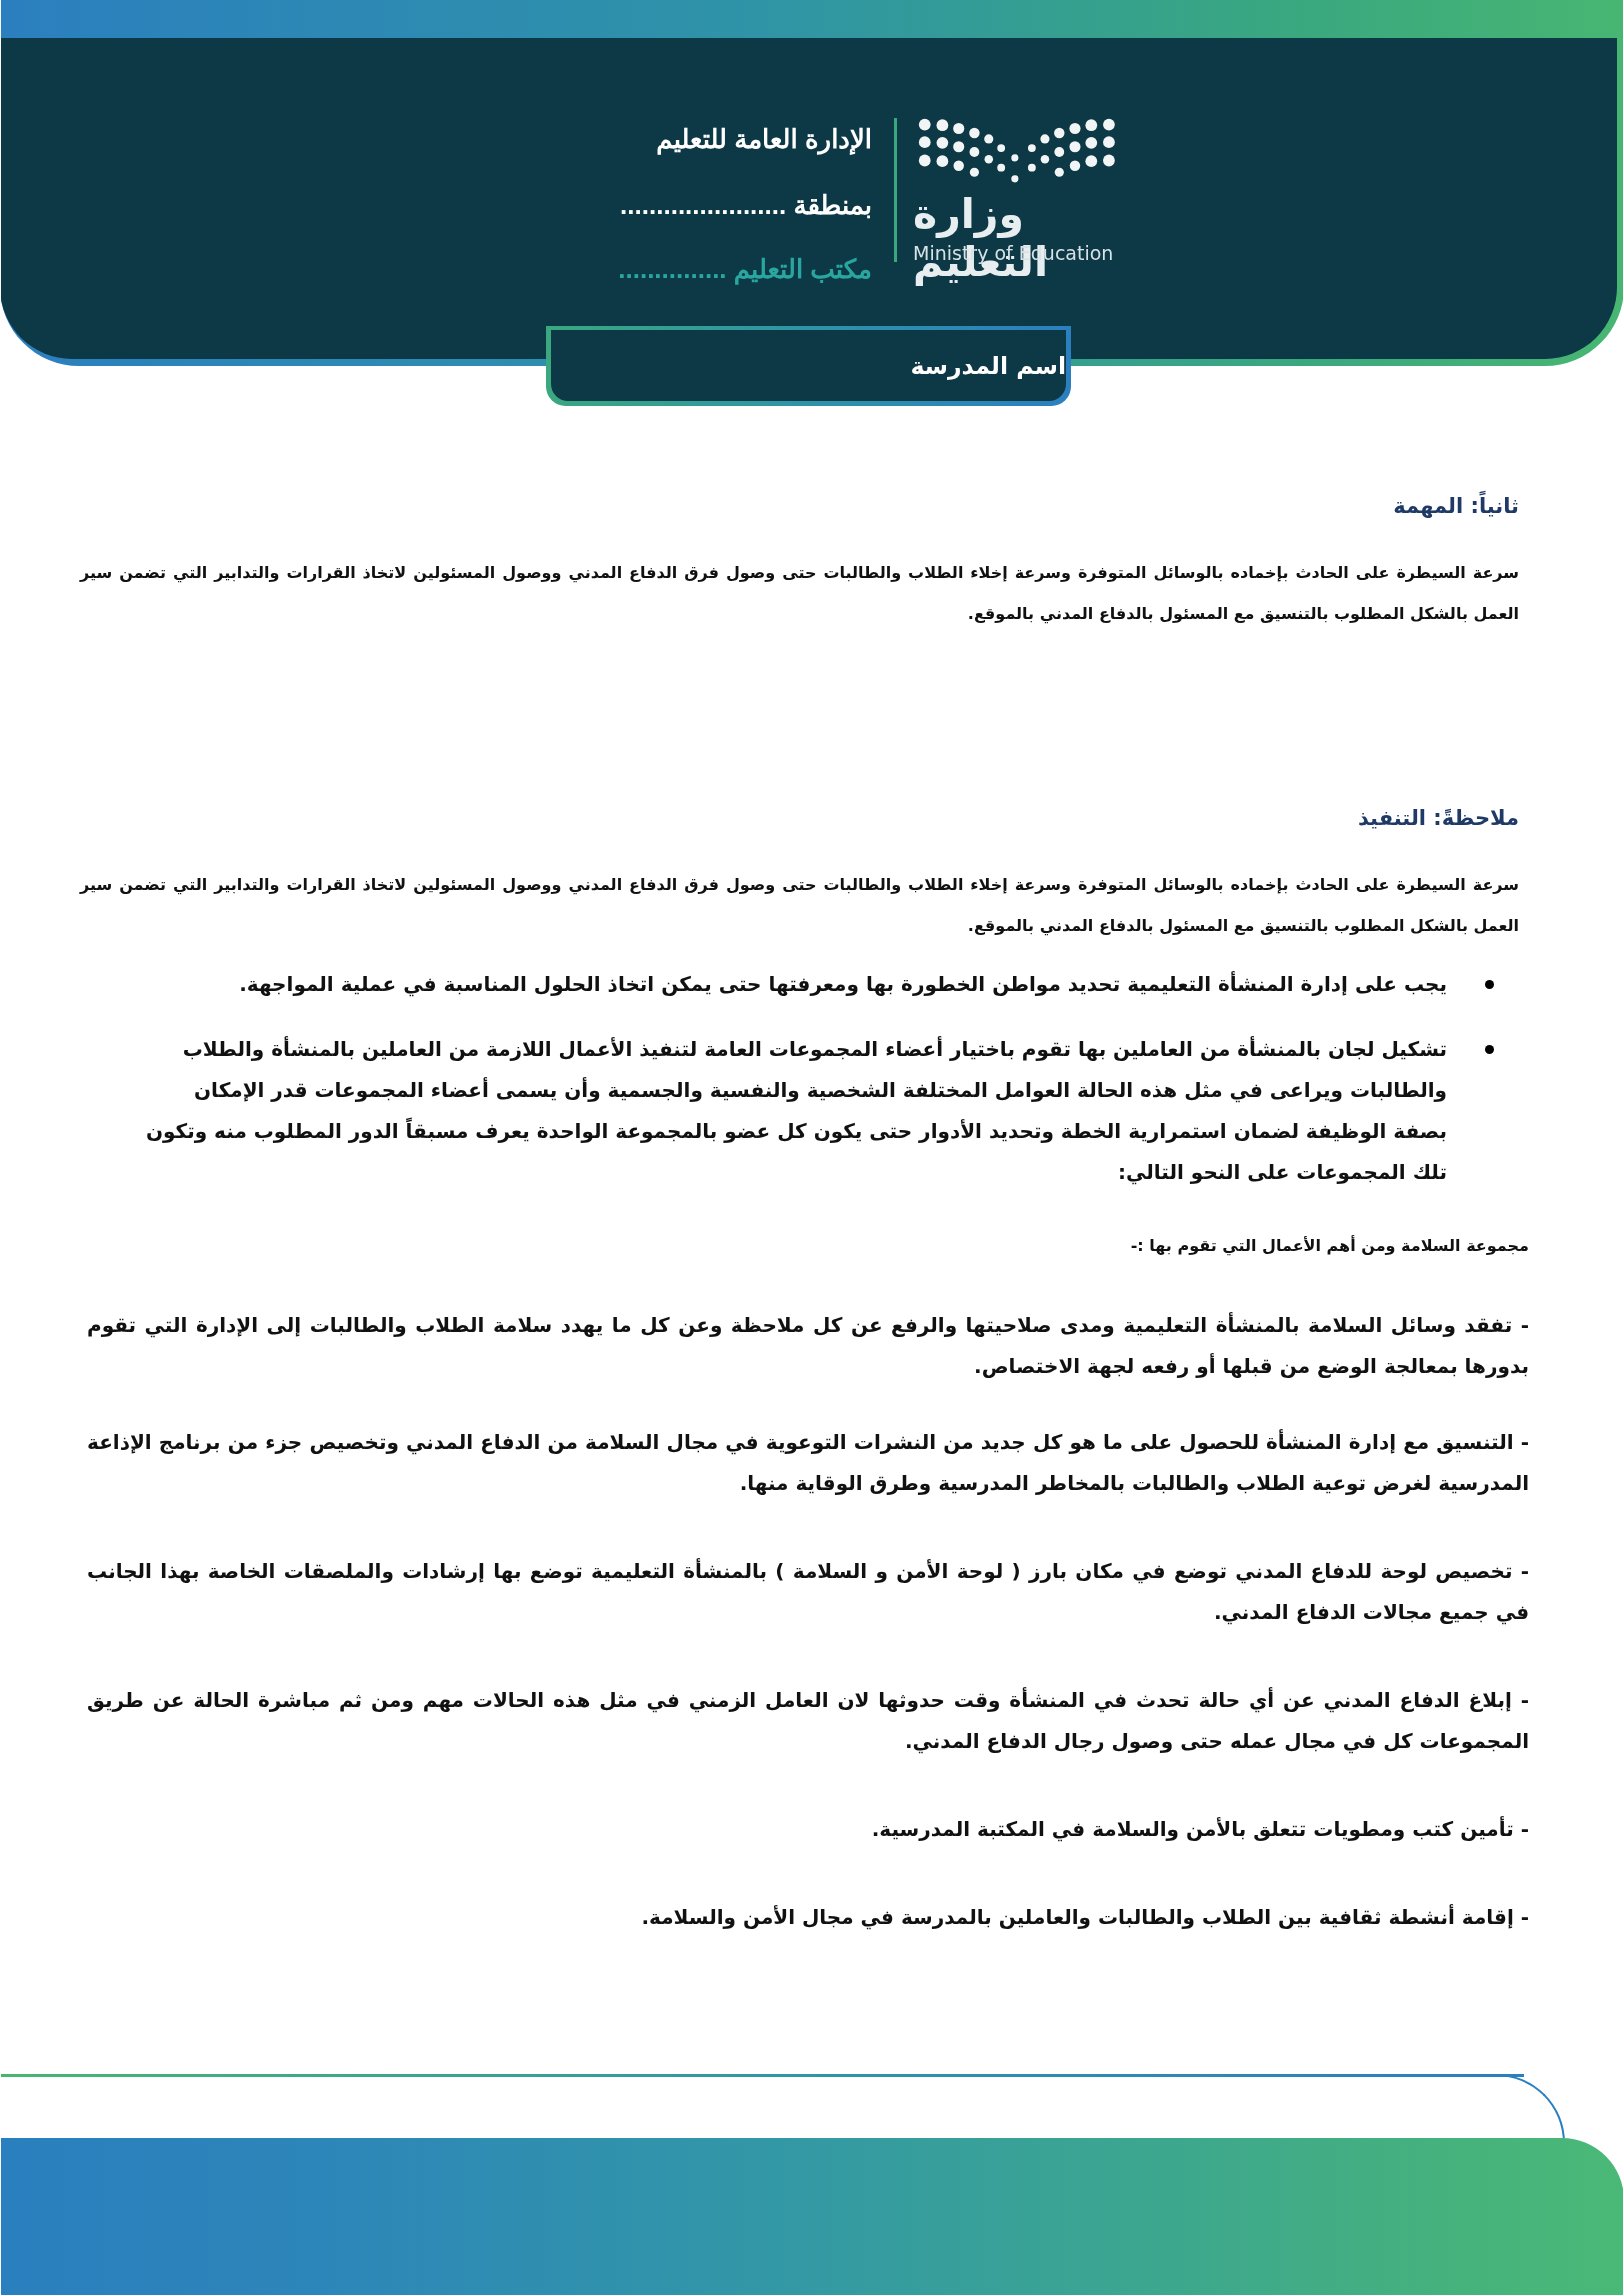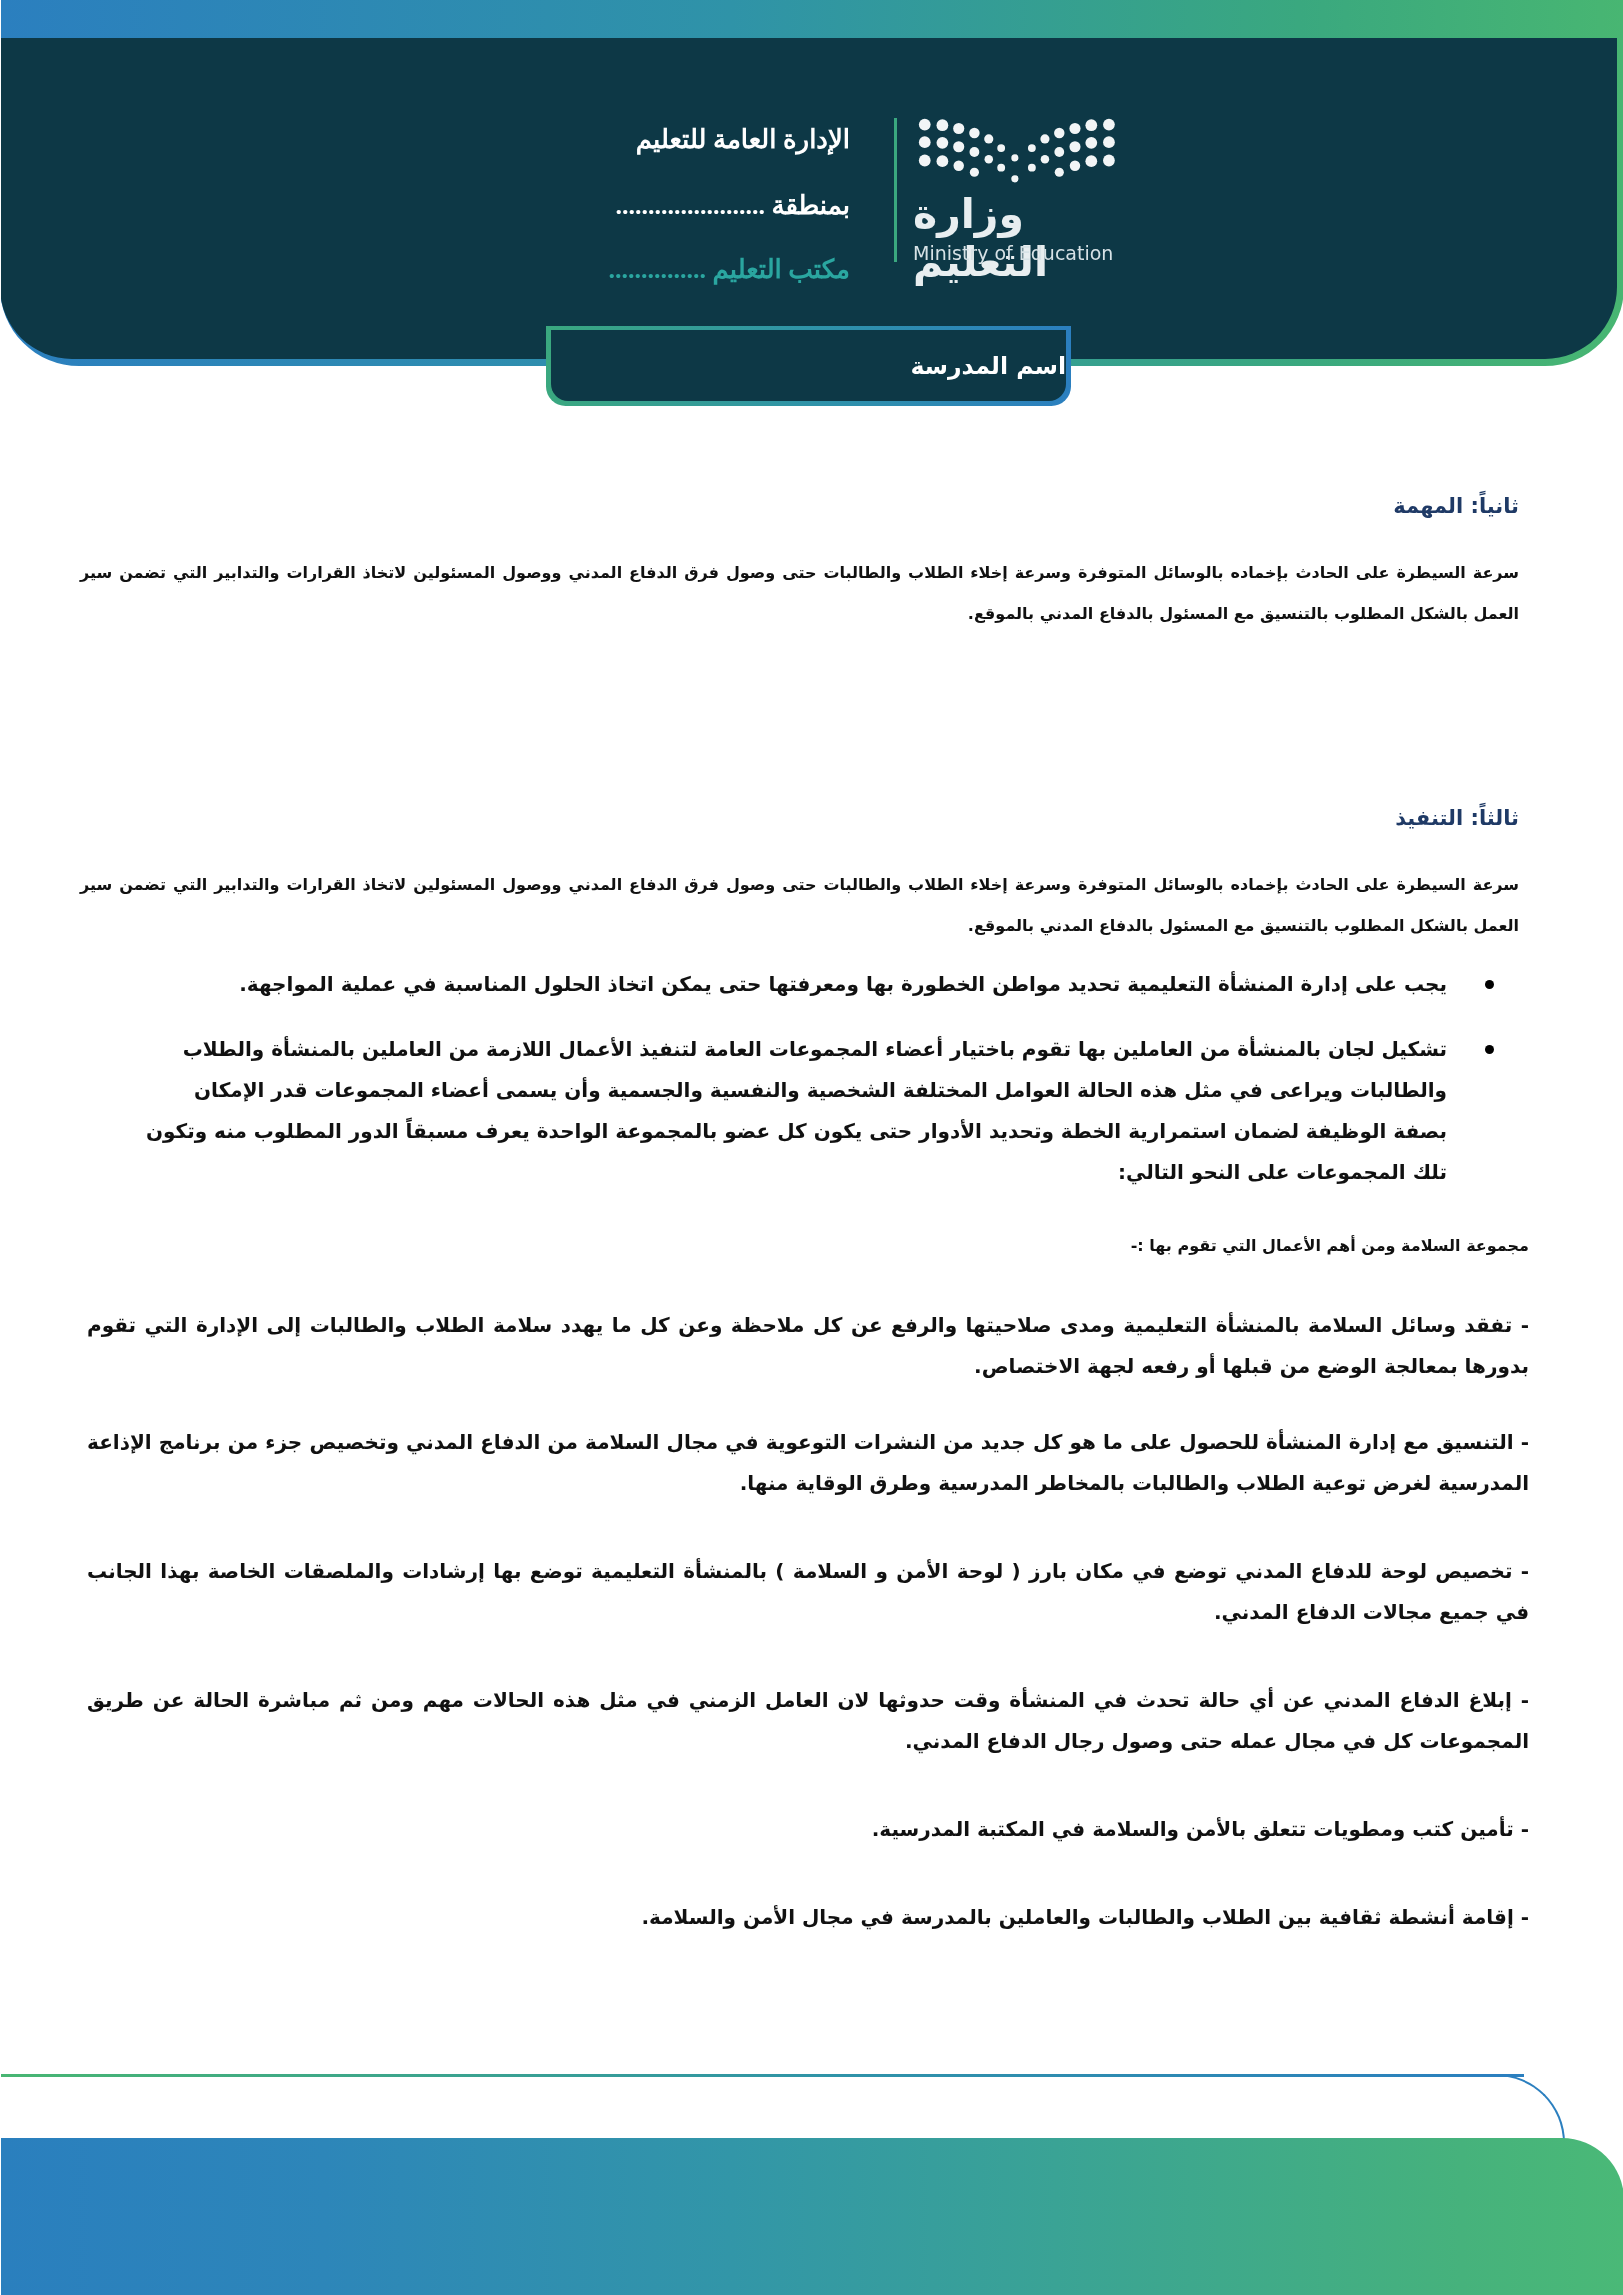--- a/index.html
+++ b/index.html
@@ -39,23 +39,23 @@
   .logo-en {
     position: absolute; left: 913px; top: 242px; width: 203px; text-align: left;
     color: #d7e2e6; font-size: 19px; font-family: "DejaVu Sans", sans-serif;
     direction: ltr;
   }
   .divider-v {
     position: absolute; left: 894px; top: 118px; width: 2.6px; height: 144px;
     background: #3aa87f;
   }
   .hdr-line {
-    position: absolute; right: 774px; white-space: nowrap;
+    position: absolute; right: 752px; white-space: nowrap;
     font-weight: bold; direction: rtl;
-    font-family: Liberation Serif, serif;
+    font-family: Liberation Sans, sans-serif;
   }
   .hdr-1 { top: 124px; font-size: 26px; color: #ffffff; }
   .hdr-2 { top: 190px; font-size: 26px; color: #ffffff; }
   .hdr-3 { top: 254px; font-size: 26px; color: #2aa6a0; }
 
   .school-tab-border {
     position: absolute; left: 546px; top: 326px; width: 525px; height: 80px;
     border-radius: 0 0 19.6px 19.6px;
     background: linear-gradient(90deg, #3aa87f 0%, #2f93a8 50%, #2b7fbf 100%);
   }
@@ -168,21 +168,21 @@
 <div class="school-tab">
   <span>اسم المدرسة</span>
 </div>
 
 <div class="content" style="top: 494px;">
   <h2 class="section-title">ثانياً: المهمة</h2>
   <p class="para" style="margin-top: 34px;">سرعة السيطرة على الحادث بإخماده بالوسائل المتوفرة وسرعة إخلاء الطلاب والطالبات حتى وصول فرق الدفاع المدني ووصول المسئولين لاتخاذ القرارات والتدابير التي تضمن سير العمل بالشكل المطلوب بالتنسيق مع المسئول بالدفاع المدني بالموقع.</p>
 </div>
 
 <div class="content" style="top: 806px;">
-  <h2 class="section-title">ثالثاً: التنفيذ</h2>
+  <h2 class="section-title">ملاحظةً: التنفيذ</h2>
   <p class="para" style="margin-top: 34px;">سرعة السيطرة على الحادث بإخماده بالوسائل المتوفرة وسرعة إخلاء الطلاب والطالبات حتى وصول فرق الدفاع المدني ووصول المسئولين لاتخاذ القرارات والتدابير التي تضمن سير العمل بالشكل المطلوب بالتنسيق مع المسئول بالدفاع المدني بالموقع.</p>
   <ul class="bullets" style="margin-top: 18.3px; padding-left: 39px;">
     <li>
       <span class="dot"></span>
       <span>يجب على إدارة المنشأة التعليمية تحديد مواطن الخطورة بها ومعرفتها حتى يمكن اتخاذ الحلول المناسبة في عملية المواجهة.</span>
     </li>
     <li>
       <span class="dot"></span>
       <span>تشكيل لجان بالمنشأة من العاملين بها تقوم باختيار أعضاء المجموعات العامة لتنفيذ الأعمال اللازمة من العاملين بالمنشأة والطلاب والطالبات ويراعى في مثل هذه الحالة العوامل المختلفة الشخصية والنفسية والجسمية وأن يسمى أعضاء المجموعات قدر الإمكان بصفة الوظيفة لضمان استمرارية الخطة وتحديد الأدوار حتى يكون كل عضو بالمجموعة الواحدة يعرف مسبقاً الدور المطلوب منه وتكون تلك المجموعات على النحو التالي:</span>
     </li>

